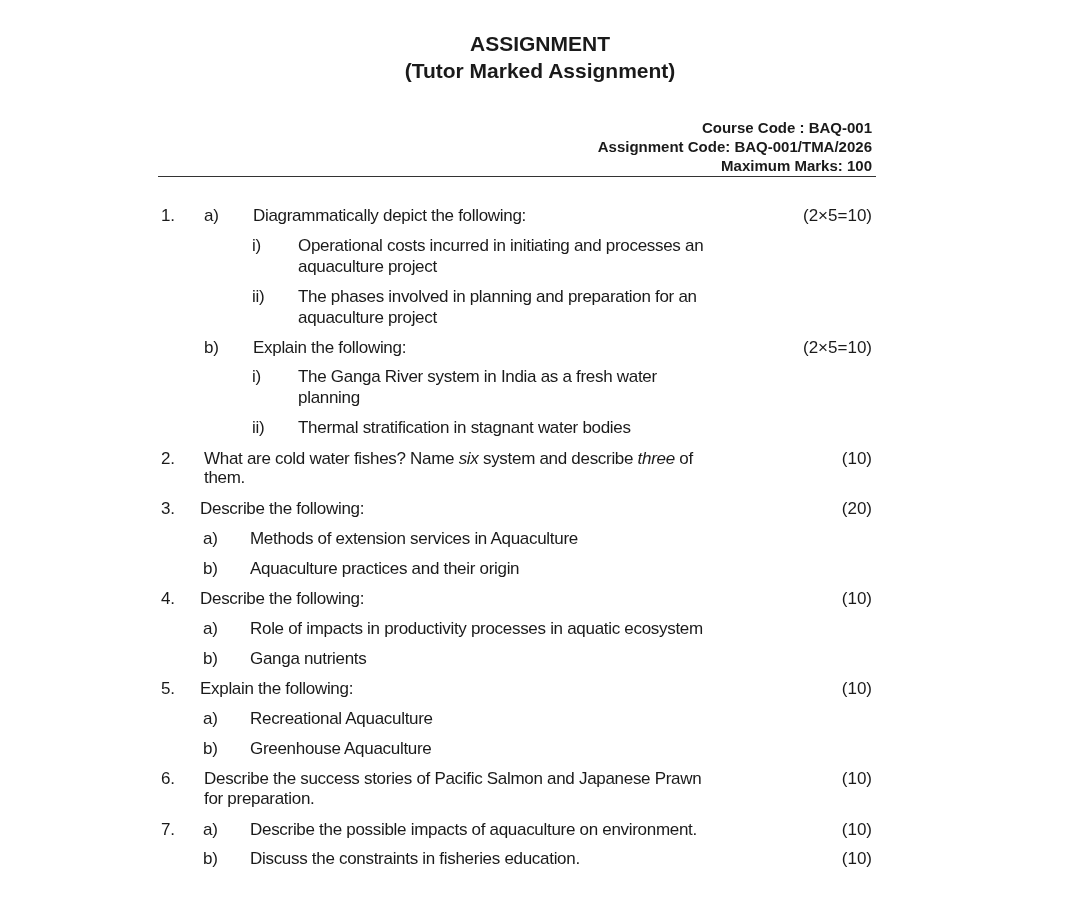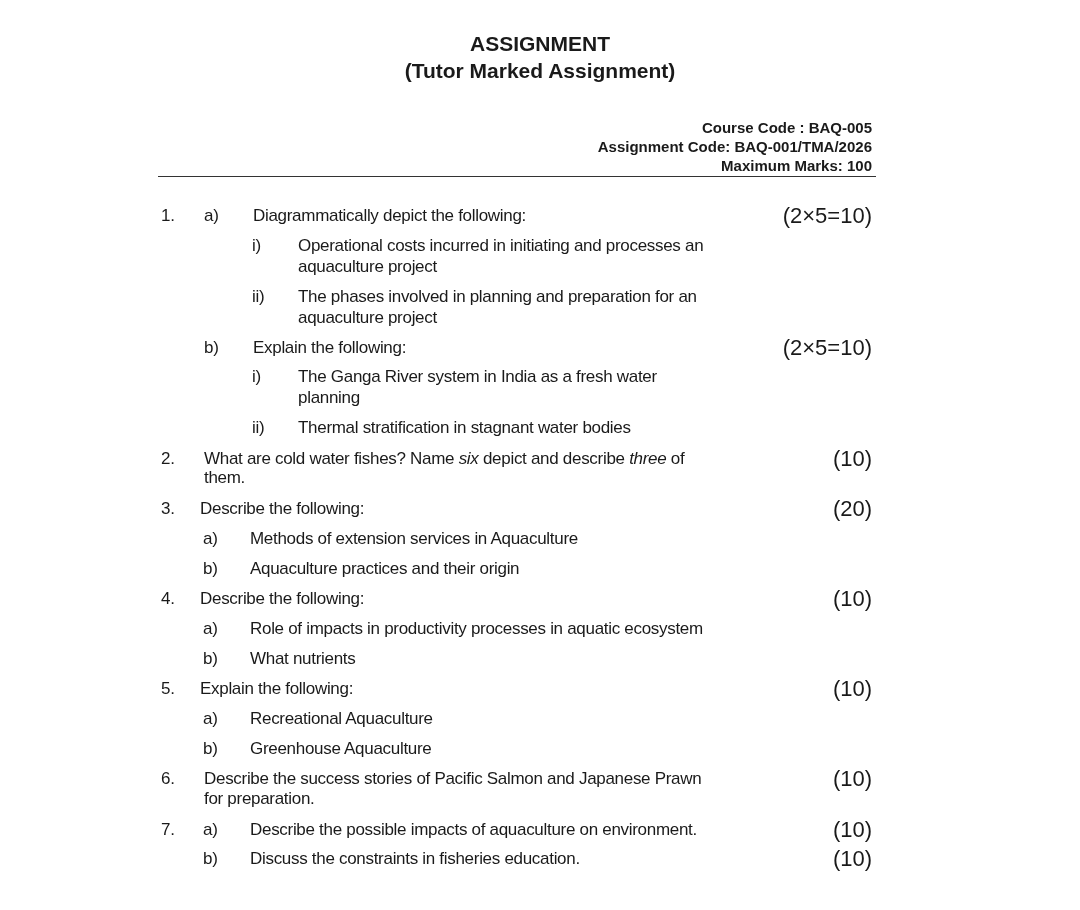--- a/index.html
+++ b/index.html
@@ -2,30 +2,30 @@
 <html><head>
 <meta charset="utf-8">
 <style>
   html,body{margin:0;padding:0;background:#fff;}
   body{width:1080px;height:910px;position:relative;overflow:hidden;color:#1a1a1a;
        font-family:"Liberation Sans","DejaVu Sans",sans-serif;}
   .title{position:absolute;left:0;width:1080px;text-align:center;font-weight:bold;font-size:21px;}
   .meta{position:absolute;right:208px;text-align:right;font-weight:bold;font-size:15px;line-height:19px;}
   .rule{position:absolute;left:158px;width:718px;top:176px;height:0;border-top:1.5px solid #333;}
   .t{position:absolute;font-size:17px;line-height:21px;white-space:nowrap;letter-spacing:-0.3px;}
-  .m{position:absolute;right:208px;font-size:22px;line-height:21px;text-align:right;white-space:nowrap;}
+  .m{position:absolute;right:208px;font-size:17px;line-height:21px;text-align:right;white-space:nowrap;}
   em{}
 </style>
 </head>
 <body>
 
 <div>
   <div class="title" style="top:32px">ASSIGNMENT</div>
   <div class="title" style="top:59px">(Tutor Marked Assignment)</div>
-  <div class="meta" style="top:118px">Course Code : BAQ-005</div>
+  <div class="meta" style="top:118px">Course Code : BAQ-001</div>
   <div class="meta" style="top:137px">Assignment Code: BAQ-001/TMA/2026</div>
   <div class="meta" style="top:156px">Maximum Marks: 100</div>
   <div class="rule"></div>
 </div>
 
 <div>
 
   <div>
     <span class="t" style="left:161px;top:205px">1.</span>
     <span class="t" style="left:204px;top:205px">a)</span>
@@ -42,21 +42,21 @@
     <span class="m" style="top:337px">(2×5=10)</span>
     <span class="t" style="left:252px;top:366px">i)</span>
     <span class="t" style="left:298px;top:366px">The Ganga River system in India as a fresh water</span>
     <span class="t" style="left:298px;top:387px">planning</span>
     <span class="t" style="left:252px;top:417px">ii)</span>
     <span class="t" style="left:298px;top:417px">Thermal stratification in stagnant water bodies</span>
   </div>
 
   <div>
     <span class="t" style="left:161px;top:448px">2.</span>
-    <span class="t" style="left:204px;top:448px"><span>What are cold water fishes? Name </span><em>six</em><span> depict and describe </span><em>three</em><span> of</span></span>
+    <span class="t" style="left:204px;top:448px"><span>What are cold water fishes? Name </span><em>six</em><span> system and describe </span><em>three</em><span> of</span></span>
     <span class="t" style="left:204px;top:467px">them.</span>
     <span class="m" style="top:448px">(10)</span>
   </div>
 
   <div>
     <span class="t" style="left:161px;top:498px">3.</span>
     <span class="t" style="left:200px;top:498px">Describe the following:</span>
     <span class="m" style="top:498px">(20)</span>
     <span class="t" style="left:203px;top:528px">a)</span>
     <span class="t" style="left:250px;top:528px">Methods of extension services in Aquaculture</span>
@@ -64,21 +64,21 @@
     <span class="t" style="left:250px;top:558px">Aquaculture practices and their origin</span>
   </div>
 
   <div>
     <span class="t" style="left:161px;top:588px">4.</span>
     <span class="t" style="left:200px;top:588px">Describe the following:</span>
     <span class="m" style="top:588px">(10)</span>
     <span class="t" style="left:203px;top:618px">a)</span>
     <span class="t" style="left:250px;top:618px">Role of impacts in productivity processes in aquatic ecosystem</span>
     <span class="t" style="left:203px;top:648px">b)</span>
-    <span class="t" style="left:250px;top:648px">What nutrients</span>
+    <span class="t" style="left:250px;top:648px">Ganga nutrients</span>
   </div>
 
   <div>
     <span class="t" style="left:161px;top:678px">5.</span>
     <span class="t" style="left:200px;top:678px">Explain the following:</span>
     <span class="m" style="top:678px">(10)</span>
     <span class="t" style="left:203px;top:708px">a)</span>
     <span class="t" style="left:250px;top:708px">Recreational Aquaculture</span>
     <span class="t" style="left:203px;top:738px">b)</span>
     <span class="t" style="left:250px;top:738px">Greenhouse Aquaculture</span>

